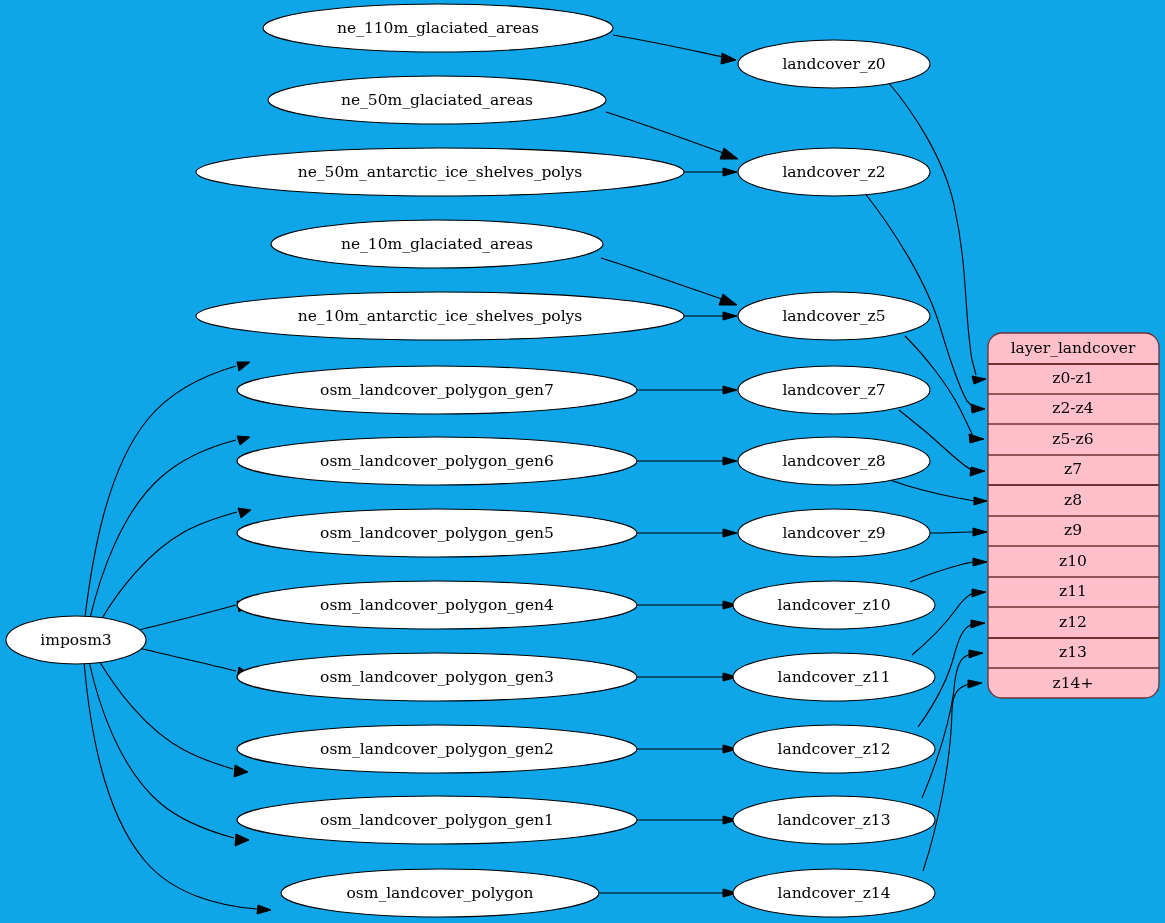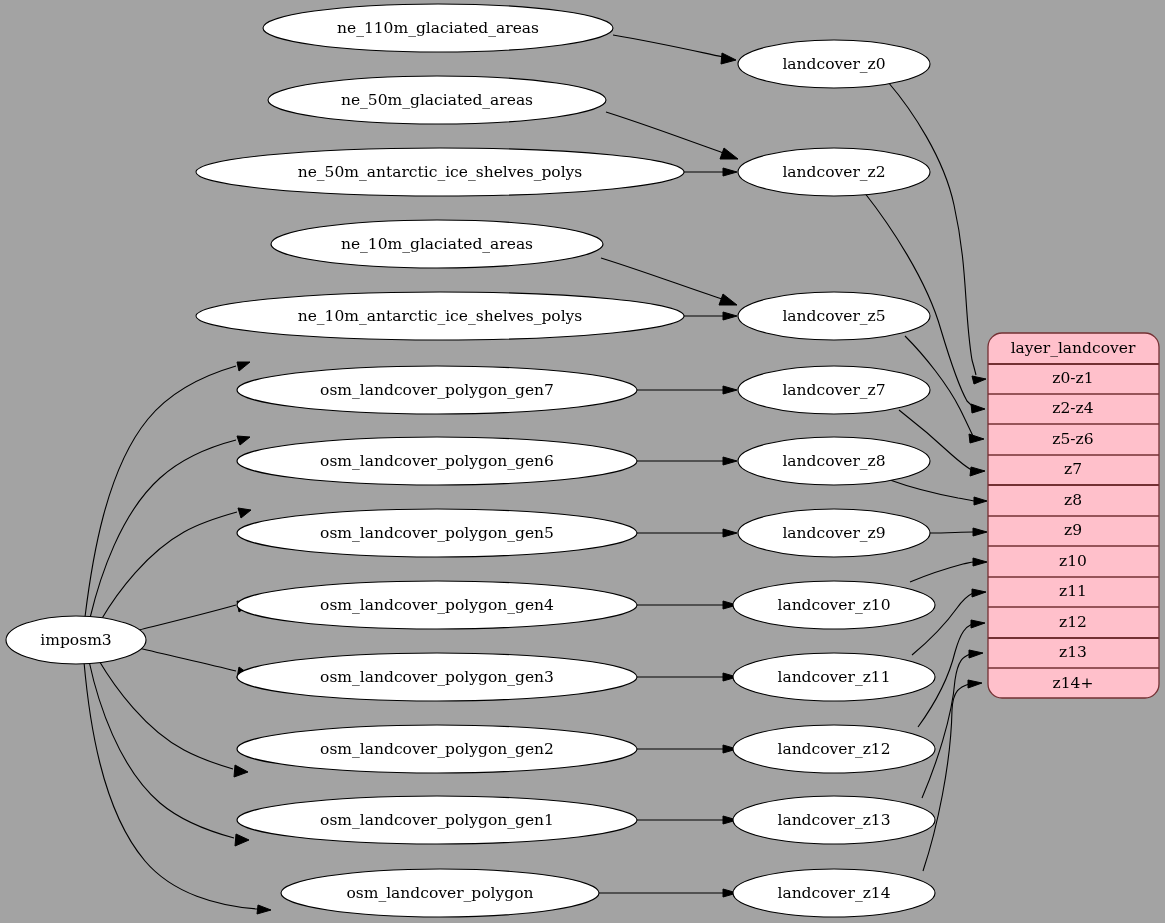--- a/index.html
+++ b/index.html
@@ -7,21 +7,21 @@
     padding: 0;
     background: #ffffff;
   }
   body {
     font-family: "DejaVu Serif", "Liberation Serif", serif;
   }
   #graph-root {
     position: relative;
     width: 1165px;
     height: 923px;
-    background: #a3a3a3;
+    background: #0ea5e9;
     overflow: hidden;
   }
   svg.graph-canvas {
     position: absolute;
     top: 0; left: 0;
     width: 1165px;
     height: 923px;
     display: block;
   }
   .node-ellipse {

